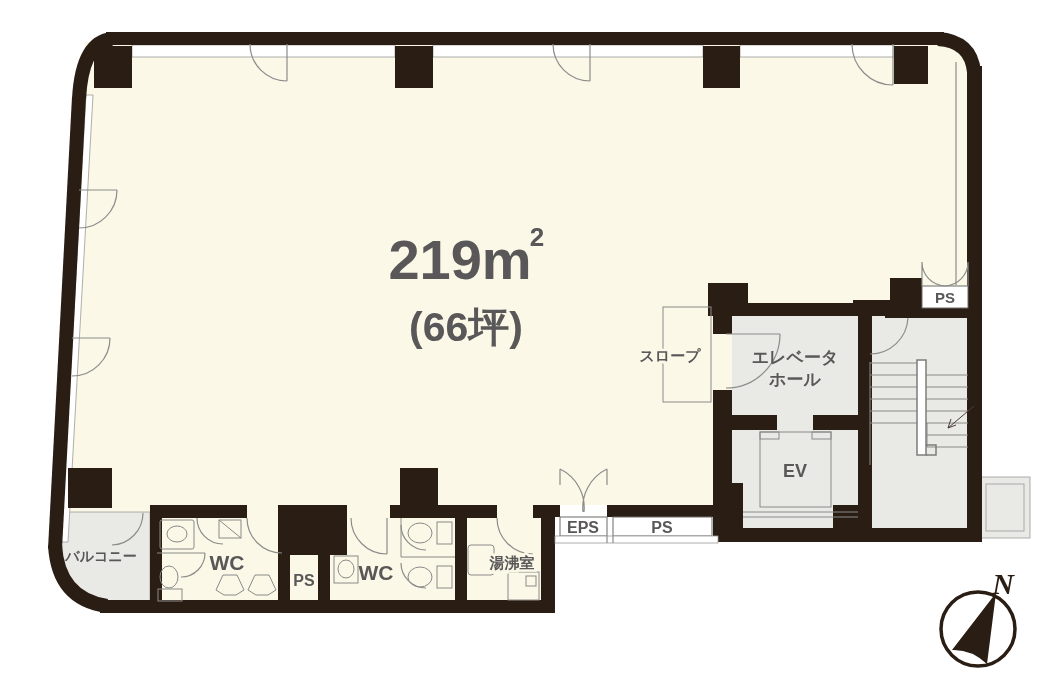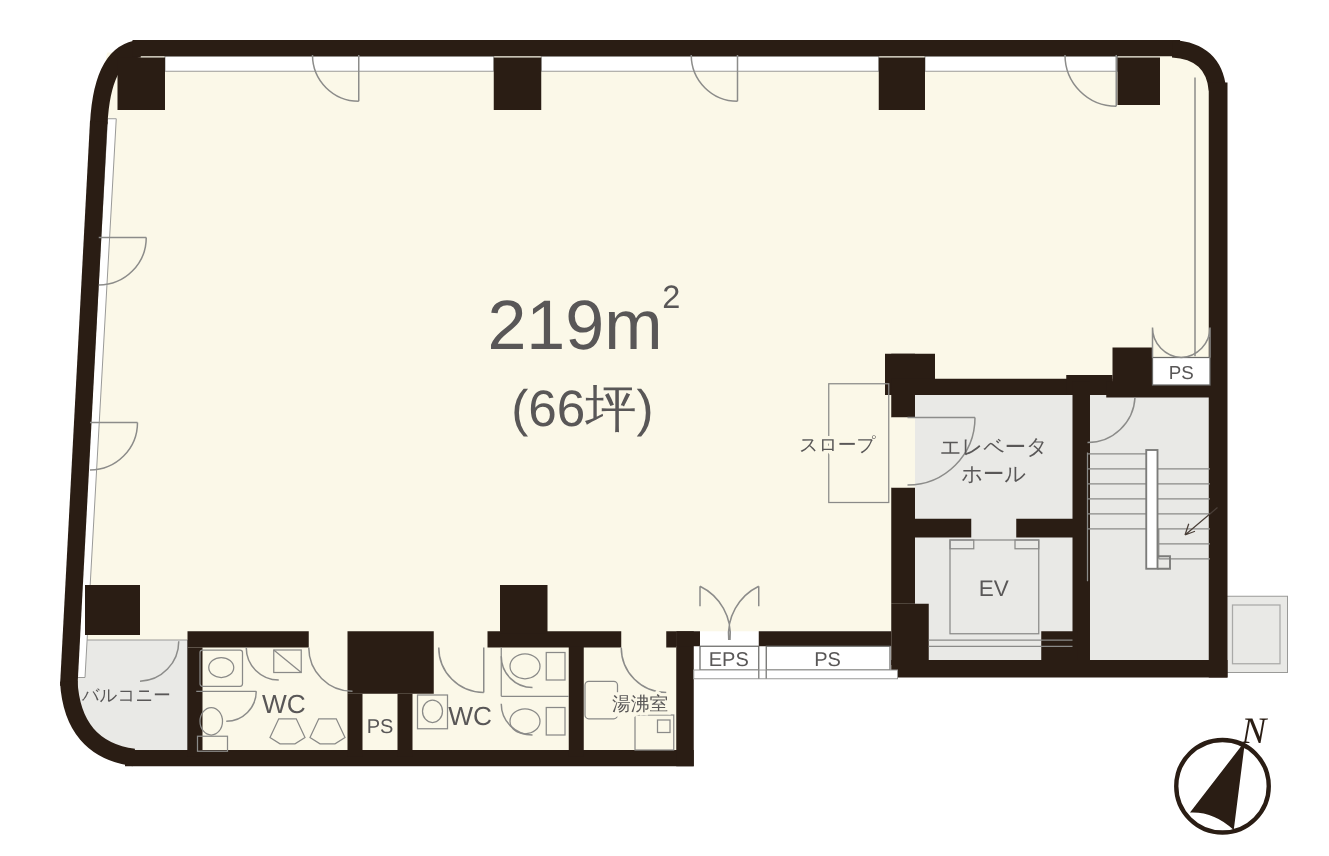--- a/index.html
+++ b/index.html
@@ -1,20 +1,20 @@
 <!DOCTYPE html>
 <html style="--wall: #2A1D14; --floor: #FBF8E8; --service-area: #E9E9E6; --outline: #8C8C8A; --text: #595757;"><head>
 <meta charset="utf-8">
 <style>
   :root{
     --wall:#2A1D14; --floor:#FBF8E8; --service-area:#E9E9E6;
     --outline:#8C8C8A; --text:#595757;
   }
   html,body{margin:0;padding:0;background:#ffffff;}
-  .stage{width:1063px;height:685px;position:relative;background:#fff;}
+  .stage{width:1063px;height:685px;position:relative;background:#fff;font-weight:bold;}
   svg{display:block;}
   .wall{fill:var(--wall);stroke:none;}
   .wallstroke{stroke:var(--wall);stroke-width:14;fill:none;stroke-linecap:butt;}
   .floorfill{fill:var(--floor);}
   .service{fill:var(--service-area);}
   .thin{stroke:var(--outline);stroke-width:1.2;fill:none;}
   .fix{stroke:#8a8a88;stroke-width:1;fill:none;}
   .whitebox{fill:#ffffff;stroke:#6b6b69;stroke-width:1;}
   .window{fill:#ffffff;stroke:#9a9a98;stroke-width:0.8;}
   .landing-inner{fill:none;stroke:#a9a9a7;stroke-width:1;}

